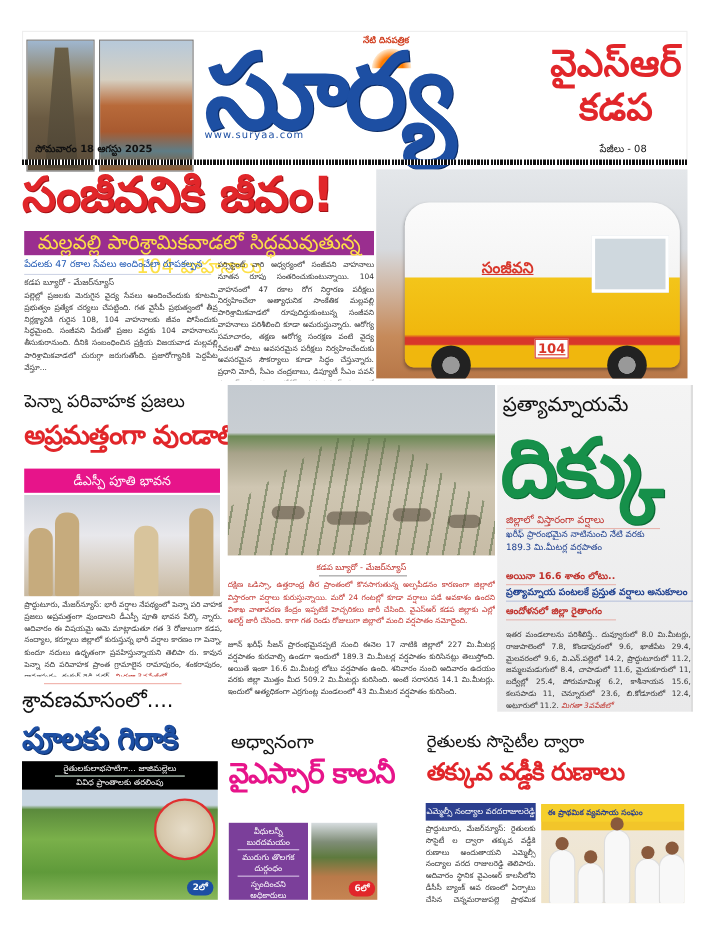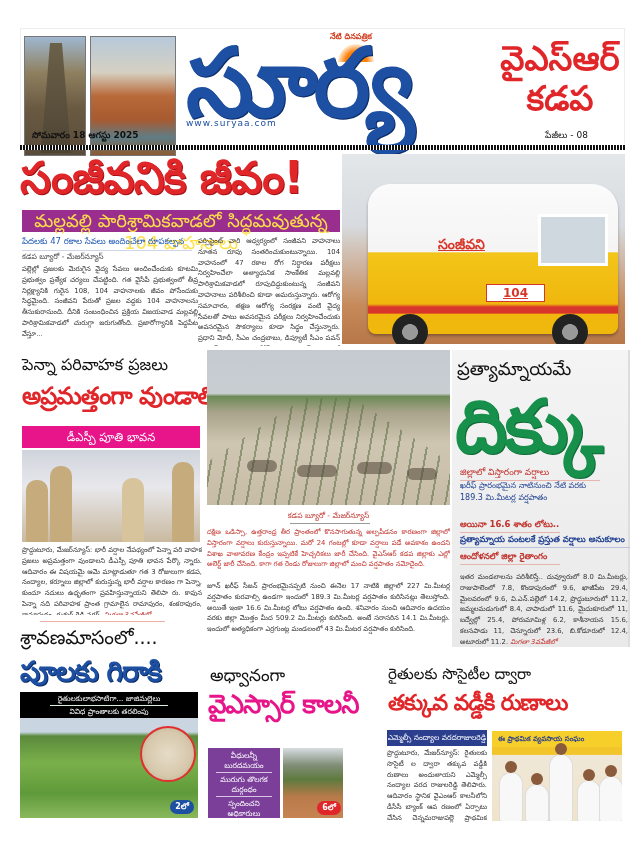--- a/index.html
+++ b/index.html
@@ -27,21 +27,21 @@
   .lead-sub { left: 22px; top: 210px; width: 318px; height: 22px; background: #9a2e8f; color: #fde047; font-size: 18px; line-height: 22px; text-align: center; }
   .kicker-blue { left: 22px; top: 236px; width: 170px; font-size: 8.5px; color: #1d56b3; border-bottom: 1px solid #cfd5e6; padding-bottom: 2px; }
   .dateline { left: 22px; top: 252px; font-size: 7.5px; color: #444; }
   .body-col { font-size: 6.8px; line-height: 10.8px; color: #333; text-align: justify; }
   .lead-col1 { left: 22px; top: 264px; width: 176px; height: 82px; overflow: hidden; }
   .lead-col2 { left: 198px; top: 236px; width: 142px; height: 110px; overflow: hidden; }
   .ambulance { left: 342px; top: 154px; width: 283px; height: 190px; background: linear-gradient(180deg,#e4e7ea 0%,#d7dade 38%,#c68a5a 80%,#b77748 100%); overflow: hidden; }
   .amb-body { position: absolute; left: 26px; top: 30px; width: 250px; height: 150px; border-radius: 22px 26px 8px 8px; background: linear-gradient(180deg,#fbfbfb 0%,#f4f4f4 45%,#f3c51a 46%,#f0b70d 80%,#d8362a 82%,#d8362a 86%,#f0b70d 87%); box-shadow: 0 2px 3px rgba(0,0,0,0.3); }
   .amb-window { position: absolute; left: 170px; top: 30px; width: 70px; height: 52px; background: #cfd8de; border: 3px solid #fff; }
   .amb-text { position: absolute; left: 70px; top: 52px; color: #d8362a; font-weight: bold; font-size: 14px; text-decoration: underline; }
-  .amb-num { position: absolute; left: 118px; top: 100px; background: #fff; color: #d8362a; font-weight: bold; font-size: 12px; padding: 1px 16px; border: 1px solid #d8362a; text-decoration: underline; }
+  .amb-num { position: absolute; left: 118px; top: 124px; background: #fff; color: #d8362a; font-weight: bold; font-size: 12px; padding: 1px 2px; border: 1px solid #d8362a; text-decoration: underline; }
   .amb-wheel { position: absolute; width: 36px; height: 36px; border-radius: 50%; background: radial-gradient(circle,#999 0 30%,#222 32% 100%); top: 160px; }
 
   
   .dsp-kick { left: 22px; top: 355px; font-size: 16px; color: #111; }
   .dsp-head { left: 22px; top: 382px; font-size: 24px; line-height: 28px; font-weight: bold; color: #e1262a; letter-spacing: -1px; }
   .dsp-strip { left: 22px; top: 426px; width: 178px; height: 22px; background: #e7148a; color: #fff; font-size: 11.5px; line-height: 22px; text-align: center; }
   .dsp-photo { left: 22px; top: 450px; width: 178px; height: 92px; background: linear-gradient(180deg,#cfd4dc 0%,#e8e8ec 40%,#c9b9a0 100%); overflow: hidden; }
   .cop { position:absolute; width: 22px; height: 70px; background: #c6ab7d; border-radius: 10px 10px 2px 2px; bottom: 0; }
   .dsp-body { left: 22px; top: 545px; width: 180px; height: 70px; overflow: hidden; }
   .rule-short { left: 40px; top: 621px; width: 125px; height: 1px; background: #f0b0a8; }

